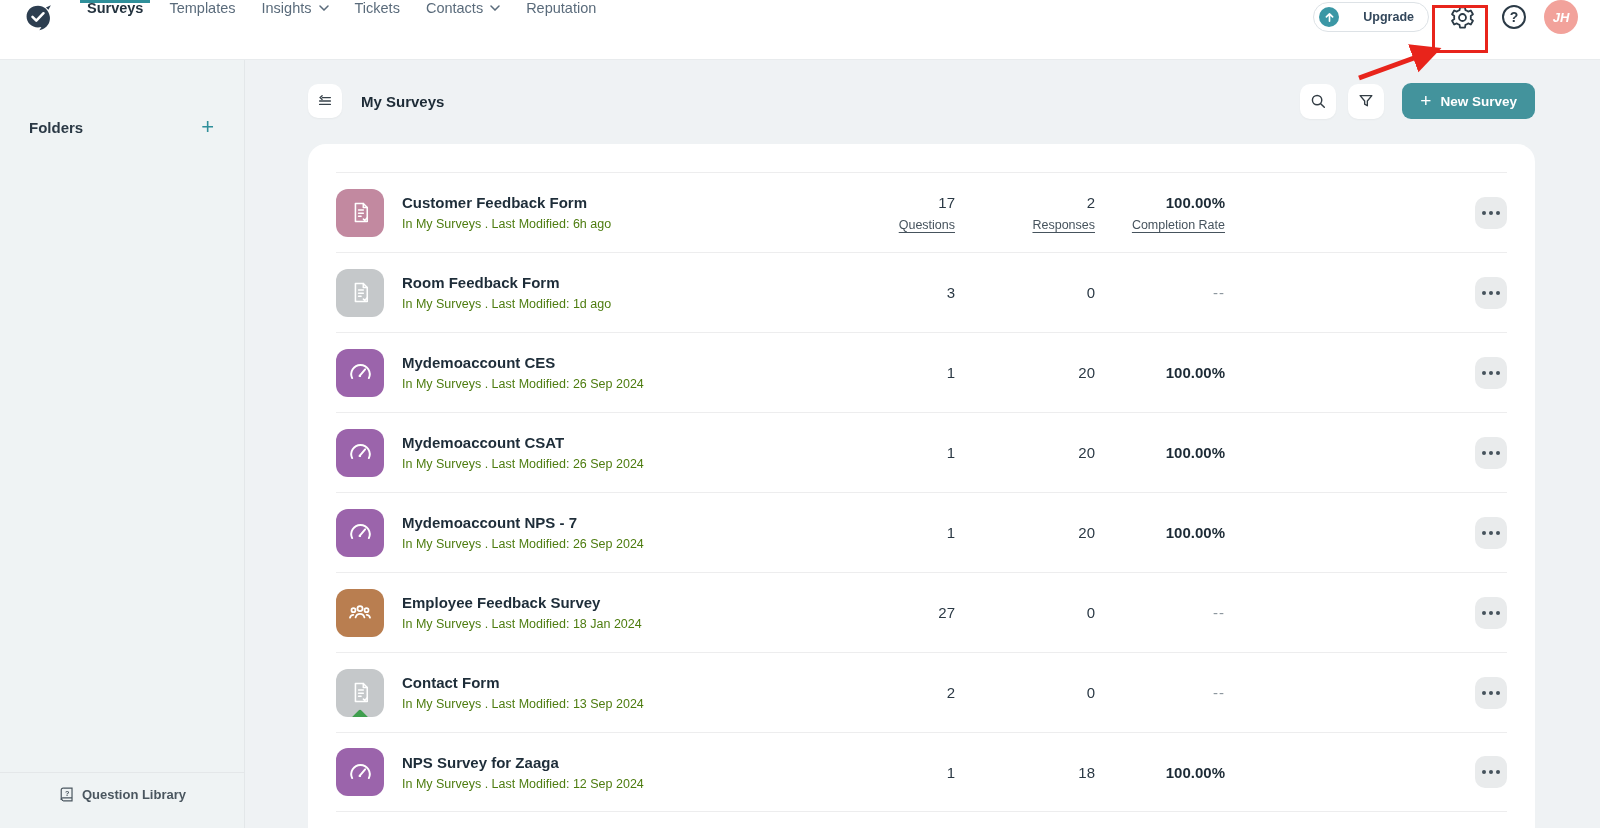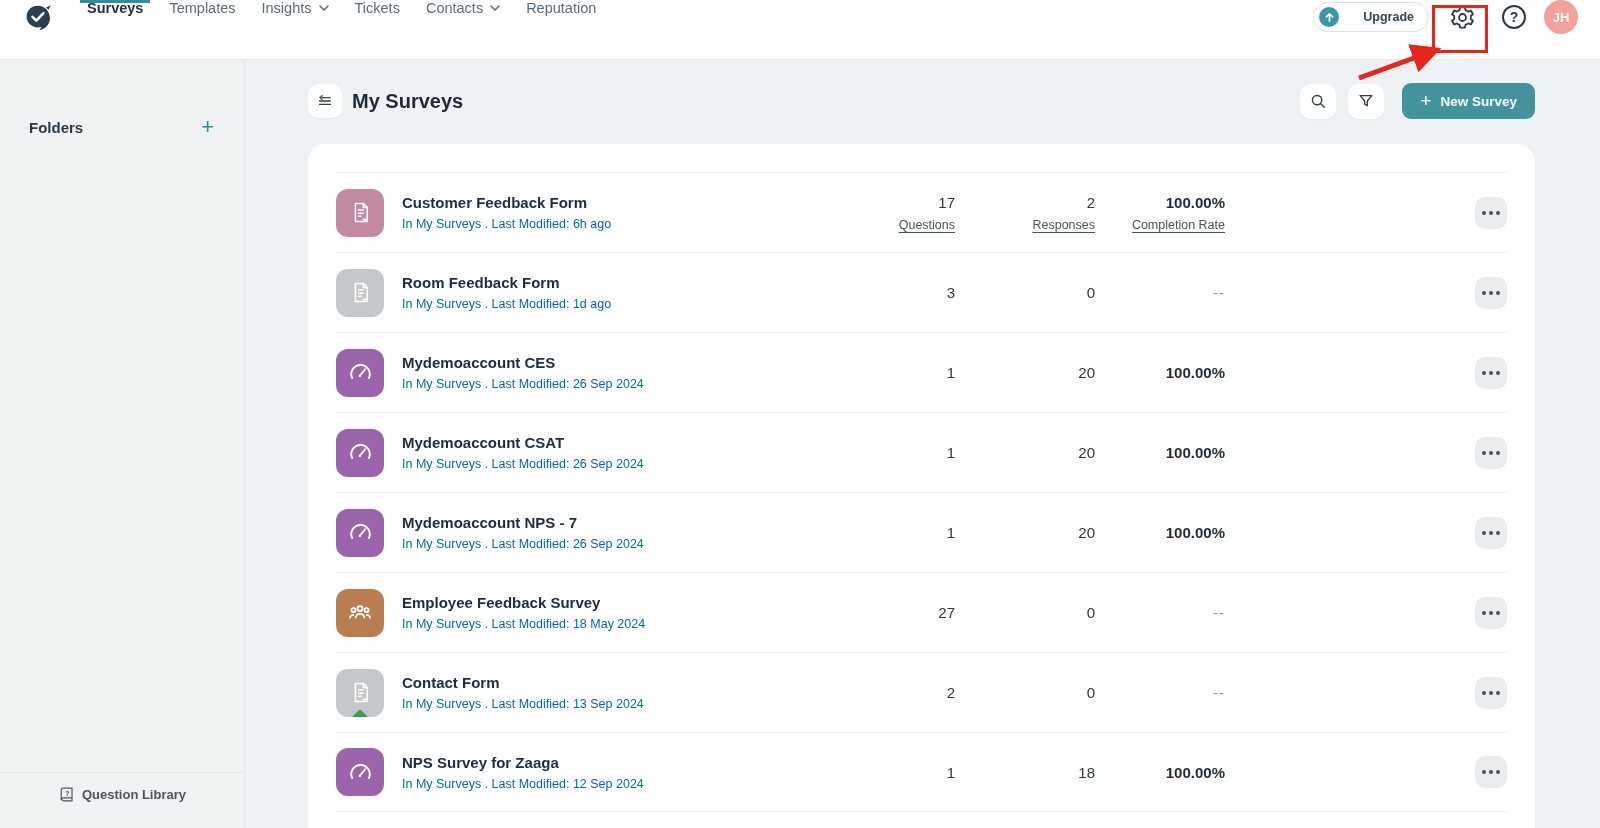--- a/index.html
+++ b/index.html
@@ -37,21 +37,21 @@
     display:flex; align-items:center; justify-content:center;
   }
   .gear-btn{ background:none; border:none; cursor:pointer; display:flex; align-items:center; margin-right:26px; padding:0; }
   .help-btn{
     width:24px; height:24px; border-radius:50%; border:2px solid #2b3a46; background:none;
     color:#2b3a46; font-weight:700; font-size:14px; display:flex; align-items:center;
     justify-content:center; cursor:pointer; margin-right:18px; font-family:inherit;
   }
   .avatar{
     width:34px; height:34px; border-radius:50%; background:#f2a29b; color:#fff;
-    font-size:13px; font-weight:700; display:flex; align-items:center; justify-content:center; cursor:pointer;
+    font-size:13px; font-weight:700; display:flex; align-items:center; justify-content:center; cursor:pointer;font-style:italic;
   }
   
   .annot-box{
     position:absolute; left:1432px; top:5px; width:56px; height:48px;
     border:3px solid #e8241b; z-index:10; pointer-events:none;
   }
   .annot-arrow{ position:absolute; left:1345px; top:42px; z-index:10; pointer-events:none; }
   
   .layout{ display:flex; height:768px; }
   
@@ -79,21 +79,21 @@
     cursor:pointer; background:#eff3f4;
   }
   .ql-label{ font-size:13px; font-weight:700; color:#4a565f; }
   
   .main{ flex:1; padding:0 65px 0 63px; }
   .main-header{ margin-top:23px; display:flex; align-items:center; }
   .collapse-btn{
     width:34px; height:34px; border:none; border-radius:10px; background:#fff; cursor:pointer;
     display:flex; align-items:center; justify-content:center; box-shadow:0 1px 2px rgba(0,0,0,.04);
   }
-  .page-title{ font-size:20px; font-weight:700; color:#1d2b36; margin-left:10px; }
+  .page-title{ font-size:15px; font-weight:700; color:#1d2b36; margin-left:19px; }
   .header-actions{ margin-left:auto; display:flex; align-items:center; }
   .sq-btn{
     width:36px; height:35px; border:none; border-radius:10px; background:#fff; cursor:pointer;
     display:flex; align-items:center; justify-content:center; box-shadow:0 1px 2px rgba(0,0,0,.04);
   }
   .sq-btn + .sq-btn{ margin-left:12px; }
   .new-survey-btn{
     margin-left:18px; height:36px; padding:0 18px; border:none; border-radius:9px;
     background:#43939c; color:#fff; font-size:13.5px; font-weight:700; cursor:pointer;
     display:flex; align-items:center; gap:9px; font-family:inherit;
@@ -110,21 +110,21 @@
   .row-icon{
     width:48px; height:48px; border-radius:12px; flex:none; position:relative; overflow:hidden;
     display:flex; align-items:center; justify-content:center;
   }
   .icon-badge{
     position:absolute; bottom:-9px; left:50%; width:14px; height:14px;
     transform:translateX(-50%) rotate(45deg); border-radius:2px;
   }
   .row-text{ flex:1; margin-left:18px; min-width:0; }
   .row-title{ font-size:15px; font-weight:600; color:#1e2d39; margin-bottom:6px; }
-  .row-sub{ font-size:12.5px; color:#0369a1; }
+  .row-sub{ font-size:12.5px; color:#4d7c0f; }
   .stat{ text-align:right; flex:none; }
   .col-q{ width:130px; }
   .col-r{ width:130px; margin-left:10px; }
   .col-c{ width:130px; }
   .stat-num{ font-size:15px; color:#2b3945; }
   .stat-num.strong{ font-weight:700; color:#1d2b36; }
   .stat-num.empty{ color:#8d979f; letter-spacing:1px; }
   .stat-label{
     margin-top:7px; font-size:12.5px; color:#46535d;
     text-decoration:underline; text-underline-offset:3px; cursor:pointer;
@@ -432,21 +432,21 @@
               <circle cx="12" cy="8.2" r="2.2"></circle>
               <path d="M8.2 15.8c.5-2 2-3.1 3.8-3.1s3.3 1.1 3.8 3.1"></path>
               <circle cx="6.4" cy="9.6" r="1.7"></circle>
               <path d="M3.4 16c.4-1.6 1.5-2.5 2.9-2.5"></path>
               <circle cx="17.6" cy="9.6" r="1.7"></circle>
               <path d="M20.6 16c-.4-1.6-1.5-2.5-2.9-2.5"></path>
             </svg>
           </span>
     <div class="row-text">
       <div class="row-title">Employee Feedback Survey</div>
-      <div class="row-sub">In My Surveys . Last Modified: 18 May 2024</div>
+      <div class="row-sub">In My Surveys . Last Modified: 18 Jan 2024</div>
     </div>
     <div class="stat col-q">
       <div class="stat-num">27</div>
 
     </div>
     <div class="stat col-r">
       <div class="stat-num">0</div>
 
     </div>
     <div class="stat col-c">

